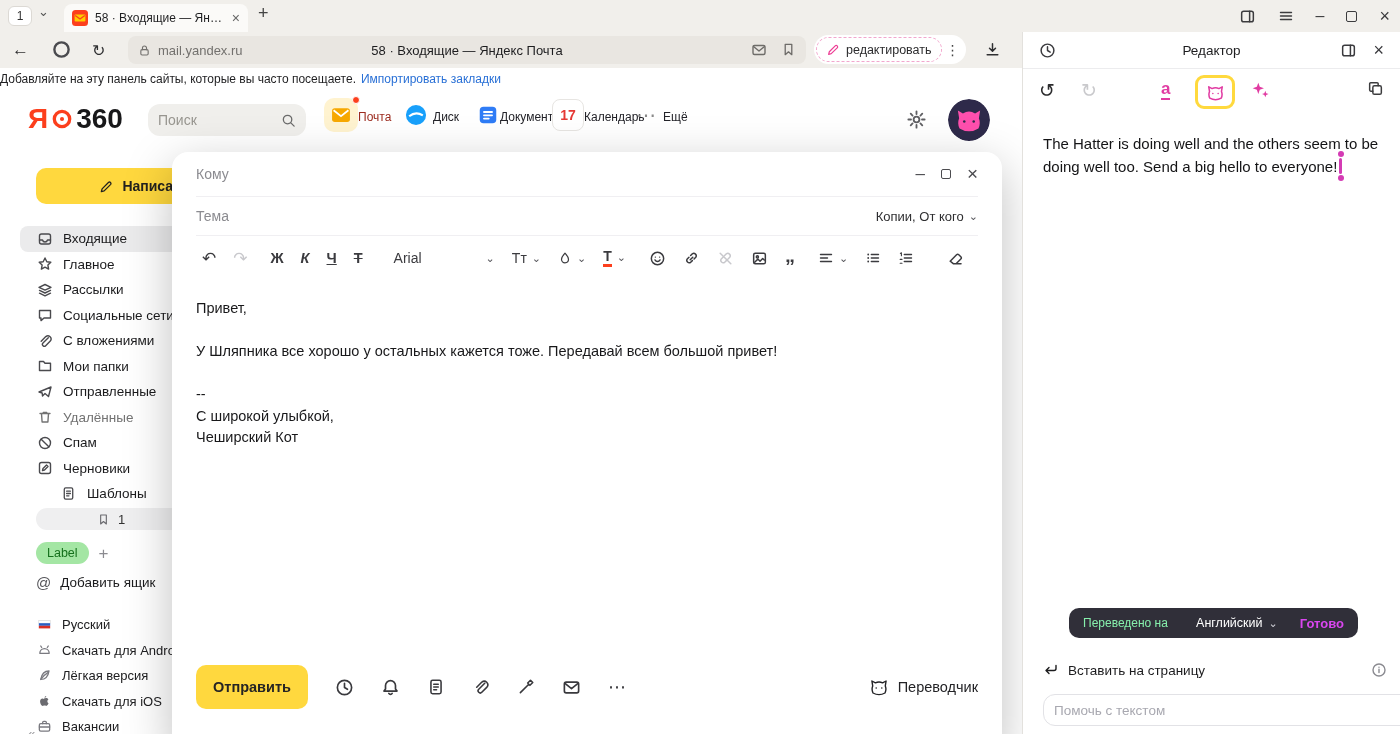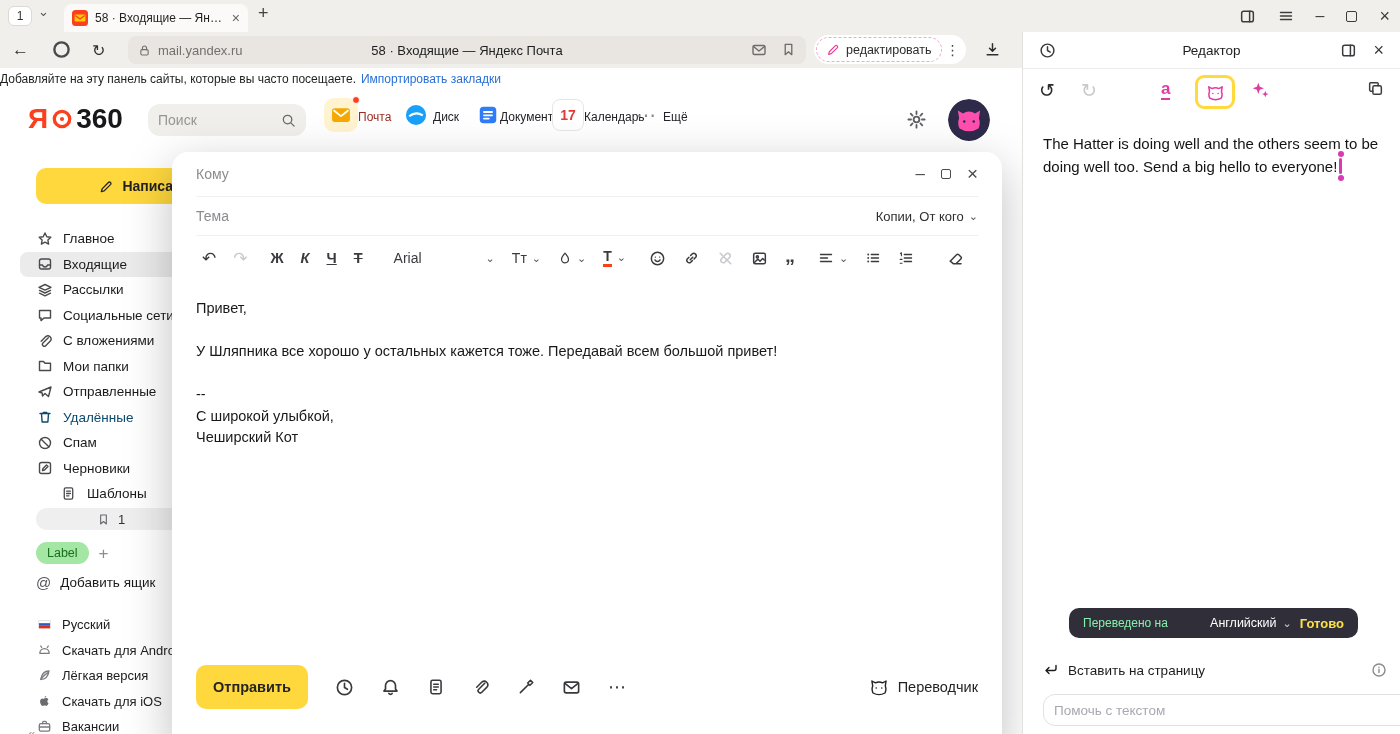--- a/index.html
+++ b/index.html
@@ -60,21 +60,21 @@
   .avatar{position:absolute;left:948px;top:9px;width:42px;height:42px;border-radius:50%;overflow:hidden}
 
   
   #mailarea{position:absolute;left:0;top:150px;width:1022px;height:584px;background:#fff}
   #msidebar{position:absolute;left:20px;top:0;width:230px}
   .mcompose{position:absolute;left:16px;top:18px;width:216px;height:36px;background:#ffd83e;border-radius:10px;display:flex;align-items:center;justify-content:center;gap:8px;font-size:14px;font-weight:700;color:#23221f}
   .mfolders{position:absolute;left:0;top:76px;width:230px}
   .mf{display:flex;align-items:center;gap:10px;height:25.5px;padding-left:16px;font-size:13.5px;color:#1b1b1d}
   .mf .fic{color:#4a4a4e;width:17px;display:flex;justify-content:center}
   .mf.selected{background:#ebebec;border-radius:8px}
-  .mf.muted,.mf.muted .fic{color:#0c4a6e}
+  .mf.muted,.mf.muted .fic{color:#737373}
   .mf.indent{padding-left:40px}
   .pinpill{position:absolute;left:16px;top:358px;width:150px;height:22px;background:#efeff0;border-radius:11px;display:flex;align-items:center;justify-content:center;gap:8px;font-size:13px;color:#333}
   .pinpill .fic{color:#6b6b70}
   .labelrow{position:absolute;left:16px;top:392px;display:flex;align-items:flex-end;gap:10px}
   .lpill{background:#a4e6a4;color:#15701c;font-size:12.5px;border-radius:11px;height:22px;display:flex;align-items:center;padding:0 11px}
   .lplus{color:#8b8b90;font-size:17px}
   .addmb{position:absolute;left:16px;top:424px;display:flex;align-items:center;gap:9px;font-size:13.5px;color:#1b1b1d}
   .addmb .at{font-size:15px;color:#55555a}
   .mfooter{position:absolute;left:0;top:462px;width:230px}
   .ml{display:flex;align-items:center;gap:10px;height:25.5px;padding-left:16px;font-size:13px;color:#202022}
@@ -124,21 +124,21 @@
   .catbox{left:172px;top:6px;width:40px;height:34px;border:3px solid #ffd93d;border-radius:9px;display:flex;align-items:center;justify-content:center;color:#e13ba2}
   .esparkle{left:228px;top:12px;color:#e13ba2}
   .ecopy{left:344px;top:11px;color:#3c3c3e}
   .etext{position:absolute;left:20px;top:100px;width:340px;font-size:15px;line-height:1.55;color:#141416}
   .caret{display:inline-block;position:relative;width:3px;height:16px;background:#d43bb4;border-radius:2px;margin-left:2px;vertical-align:-2px}
   .caret::before,.caret::after{content:"";position:absolute;left:-1.5px;width:6px;height:6px;border-radius:50%;background:#d43bb4}
   .caret::before{top:-7px}.caret::after{bottom:-7px}
   .epill{position:absolute;left:46px;top:576px;width:289px;height:30px;background:#302f39;border-radius:10px;display:flex;align-items:center;padding:0 14px;gap:8px}
   .ep-lab{font-size:12px;color:#86efac}
   .ep-lang{margin-left:auto;display:flex;align-items:center;gap:6px;font-size:12.5px;color:#fff}
-  .ep-done{font-size:13px;font-weight:700;color:#fde047}
+  .ep-done{margin-left:14px;font-size:13px;font-weight:700;color:#d946ef}
   .einsert{position:absolute;left:20px;top:630px;width:344px;display:flex;align-items:center;gap:9px;color:#1c1c1e;font-size:13.5px}
   .einsert .info{margin-left:auto;color:#8a8a90}
   .einput{position:absolute;left:20px;top:662px;width:384px;height:32px;border:1px solid #e2e2e6;border-radius:12px;display:flex;align-items:center;padding:0 10px}
   .einput input{border:0;outline:0;flex:1;font-size:13.5px;font-family:inherit;color:#333}
   .einput input::placeholder{color:#a8a8b0}
   .einput .go{color:#b9b9c0}
 </style>
 </head>
 <body>
 
@@ -296,36 +296,36 @@
   <div id="mailarea">
     <div id="msidebar">
       <button class="mcompose" style="border:0;font-family:inherit">
         <svg class="svgi" width="15" height="15" viewBox="0 0 16 16">
             <path d="M2.5 13.5l.8-3 7-7a1.6 1.6 0 012.2 2.2l-7 7-3 .8z"></path>
           </svg>
         <span>Написать</span>
       </button>
 
       <div class="mfolders">
-        <div class="mf">
-          <span class="fic">
-              <svg class="svgi" width="16" height="16" viewBox="0 0 16 16">
-                <path d="M8 2l1.8 3.7 4 .6-2.9 2.8.7 4L8 11.2 4.4 13.1l.7-4L2.2 6.3l4-.6z"></path>
-              </svg>
-            </span>
-          <span>Главное</span>
-        </div>
         <div class="mf selected">
           <span class="fic">
               <svg class="svgi" width="16" height="16" viewBox="0 0 16 16">
                 <rect x="2.5" y="3" width="11" height="10" rx="2"></rect>
                 <path d="M2.5 9h3c.3 1.2 1.3 2 2.5 2s2.2-.8 2.5-2h3"></path>
               </svg>
             </span>
           <span>Входящие</span>
+        </div>
+        <div class="mf">
+          <span class="fic">
+              <svg class="svgi" width="16" height="16" viewBox="0 0 16 16">
+                <path d="M8 2l1.8 3.7 4 .6-2.9 2.8.7 4L8 11.2 4.4 13.1l.7-4L2.2 6.3l4-.6z"></path>
+              </svg>
+            </span>
+          <span>Главное</span>
         </div>
         <div class="mf">
           <span class="fic">
               <svg class="svgi" width="16" height="16" viewBox="0 0 16 16">
                 <path d="M8 2.5l6 2.8-6 2.8-6-2.8z"></path>
                 <path d="M2.5 8.4L8 11l5.5-2.6"></path>
                 <path d="M2.5 11.2L8 13.8l5.5-2.6"></path>
               </svg>
             </span>
           <span>Рассылки</span>

